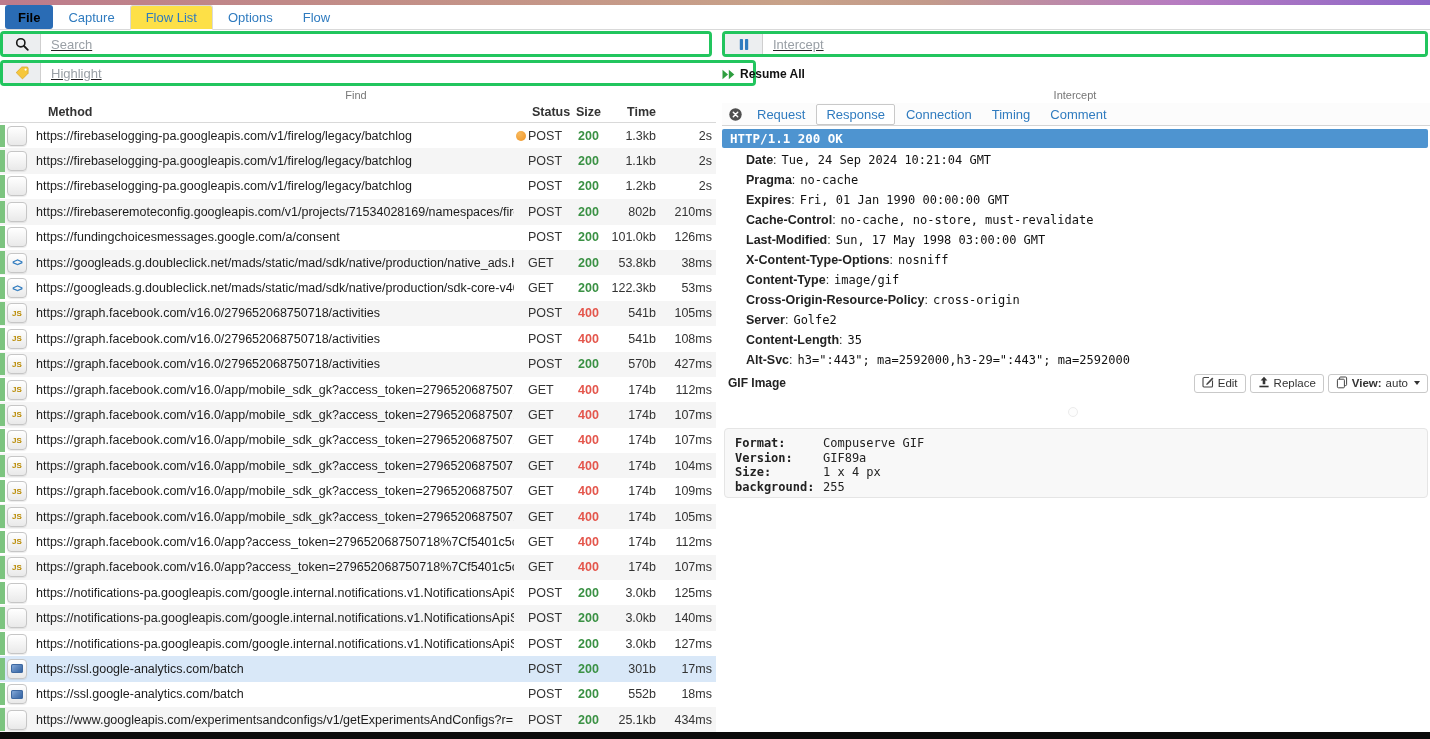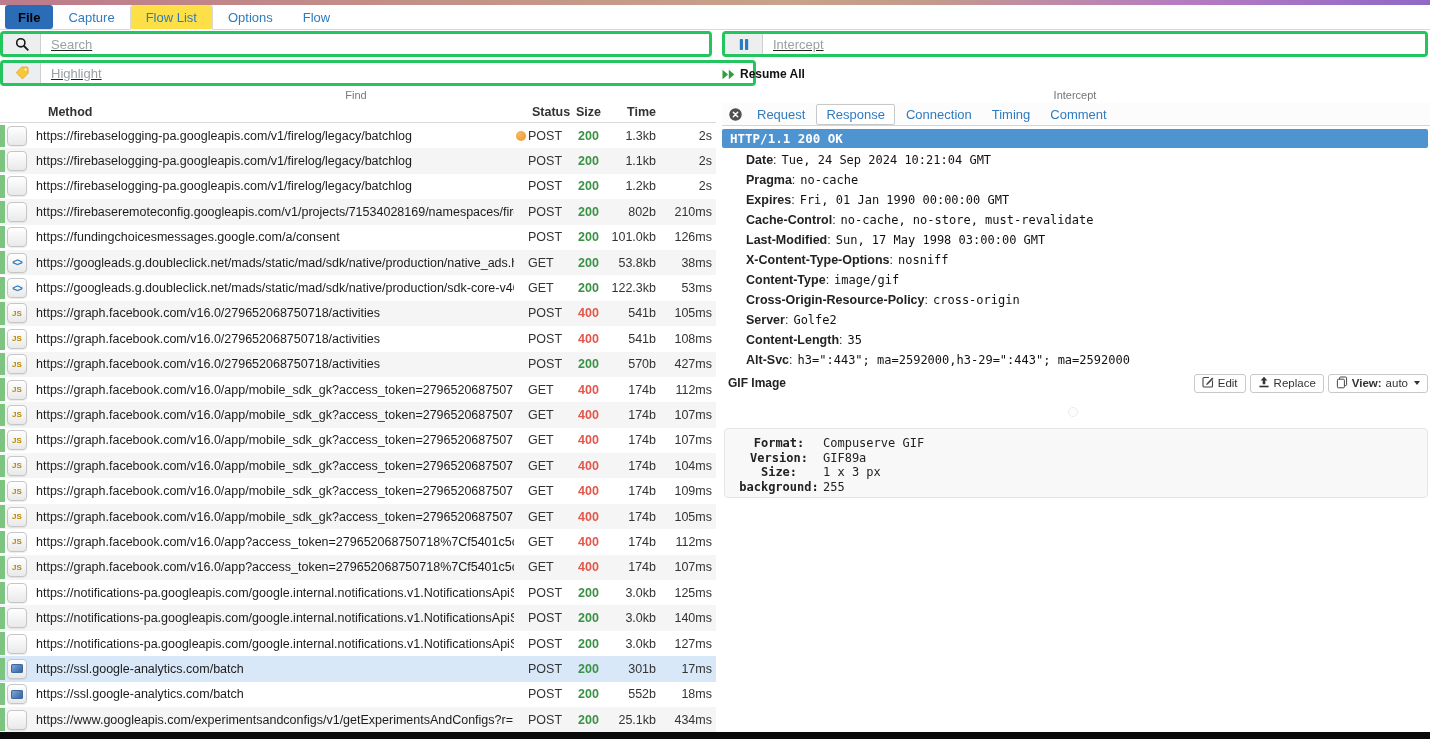--- a/index.html
+++ b/index.html
@@ -89,21 +89,21 @@
   .mini-btn b { font-weight:bold; }
   .caret { width:0; height:0; border-left:3.5px solid transparent; border-right:3.5px solid transparent;
     border-top:4px solid #333; margin-left:2px; }
 
   #gif-preview { position:absolute; left:1068px; top:407px; width:10px; height:10px;
     border:1px solid #ececec; border-radius:50%; background:#fdfdfd; }
 
   #image-info { position:absolute; left:724px; top:428px; width:704px; height:70px;
     background:#f8f8f8; border:1px solid #e5e5e5; border-radius:4px; padding:7px 10px; }
   .info-line { font-family:"DejaVu Sans Mono", monospace; font-size:12px; line-height:14.5px; color:#222;
-    display:flex;text-align:center; }
+    display:flex; }
   .info-key { font-weight:bold; width:88px; flex:none; }
 
   #bottom-bar { position:absolute; left:0; top:732px; width:1430px; height:7px; background:#0a0a0a; }
 </style>
 </head>
 <body>
 
 <div id="title-strip"></div>
 
 <div id="menu-bar">
@@ -616,21 +616,21 @@
     <div class="info-line">
       <span class="info-key">Format:</span>
       <span>Compuserve GIF</span>
     </div>
     <div class="info-line">
       <span class="info-key">Version:</span>
       <span>GIF89a</span>
     </div>
     <div class="info-line">
       <span class="info-key">Size:</span>
-      <span>1 x 3 px</span>
+      <span>1 x 4 px</span>
     </div>
     <div class="info-line">
       <span class="info-key">background:</span>
       <span>255</span>
     </div>
   </div>
 
 <div id="bottom-bar"></div>
 
 </body></html>

